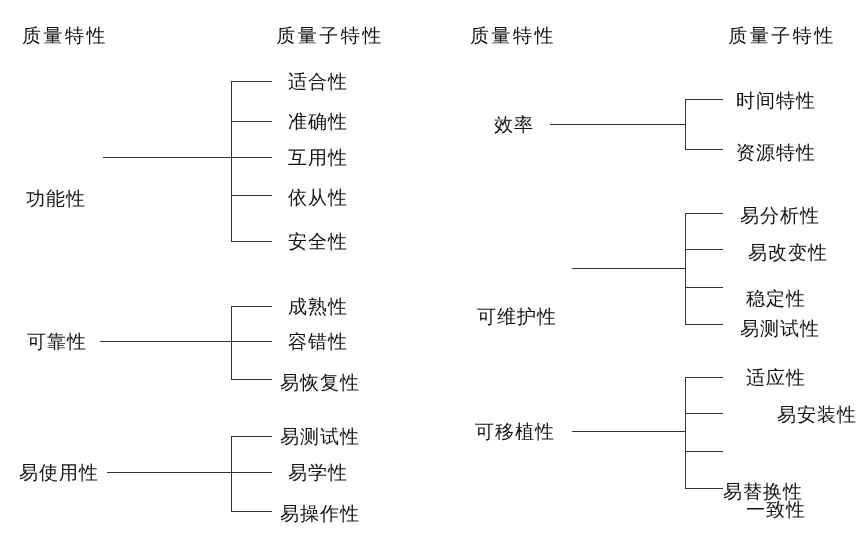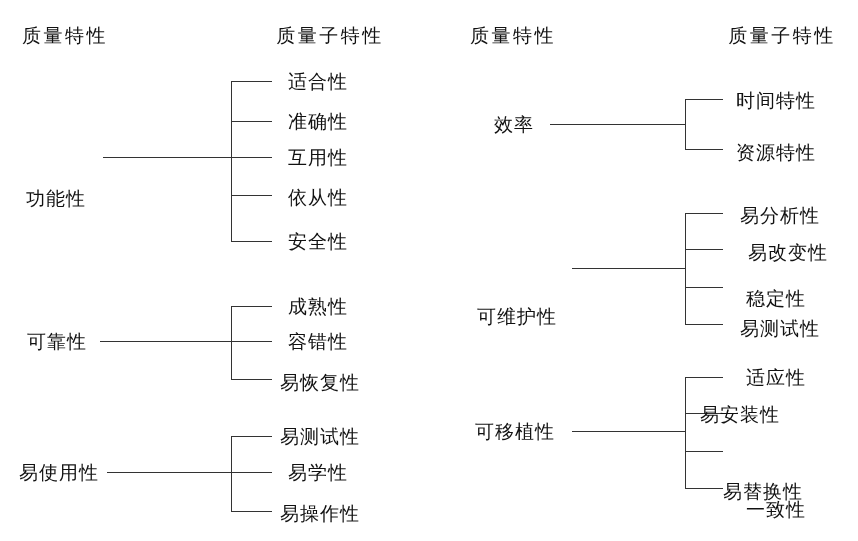--- a/index.html
+++ b/index.html
@@ -79,17 +79,17 @@
   <div class="lbl" style="left:780px;top:328px;">易测试性</div>
 
   <div class="lbl" style="left:515px;top:431px;">可移植性</div>
   <div class="ln" style="left:572px;top:431px;width:113px;height:1px;"></div>
   <div class="ln" style="left:685px;top:377px;width:1px;height:112px;"></div>
   <div class="ln" style="left:685px;top:377px;width:38px;height:1px;"></div>
   <div class="ln" style="left:685px;top:413px;width:38px;height:1px;"></div>
   <div class="ln" style="left:685px;top:451px;width:38px;height:1px;"></div>
   <div class="ln" style="left:685px;top:488px;width:38px;height:1px;"></div>
   <div class="lbl" style="left:776px;top:377px;">适应性</div>
-  <div class="lbl" style="left:740px;top:414px;">易安装性</div>
+  <div class="lbl" style="left:817px;top:414px;">易安装性</div>
   <div class="lbl" style="left:776px;top:472px;margin-top:37px;">一致性</div>
   <div class="lbl" style="left:763px;top:491px;">易替换性</div>
 
 </div>
 
 </body></html>

